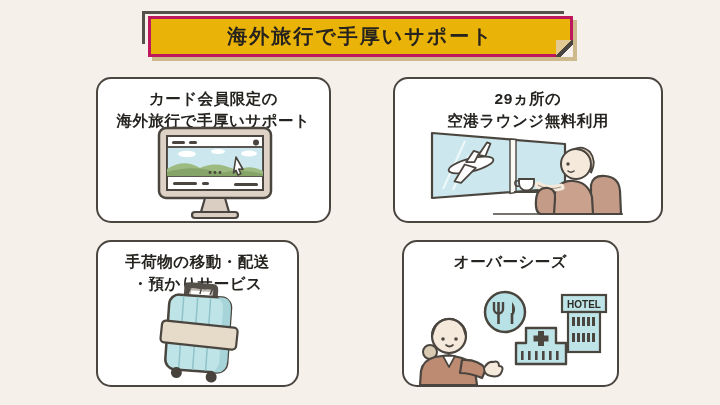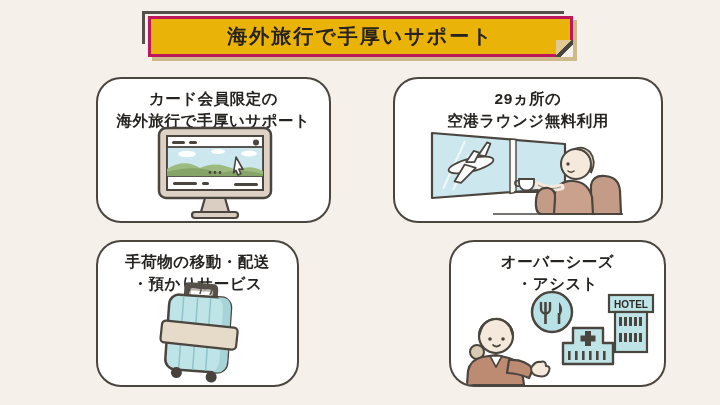--- a/index.html
+++ b/index.html
@@ -29,27 +29,27 @@
       #f5f0e9 0 38%, #4a453f 38% 54%, #e3ca95 54% 100%);
   }
   .banner h1 {
     font-size:20px; font-weight:bold; color:#26231f; letter-spacing:2px;
   }
   
   .card {
     position:absolute;
     background:#ffffff;
     border:2.5px solid #4a453f;
-    border-radius:25px;
+    border-radius:15px;
     overflow:hidden;
   }
   .card-1 { left:96px;  top:77px;  width:235px; height:146px; }
   .card-2 { left:393px; top:77px;  width:270px; height:146px; }
   .card-3 { left:96px;  top:240px; width:203px; height:147px; }
-  .card-4 { left:402px; top:240px; width:217px; height:147px;margin-left:47px; }
+  .card-4 { left:402px; top:240px; width:217px; height:147px; }
   .card h2 {
     margin-top:9px; text-align:center;
     font-size:15.5px; font-weight:bold; color:#262420; line-height:1.45;
     letter-spacing:0.5px;
   }
   .card svg { position:absolute; bottom:0; }
   .card-1 svg { left:50%; transform:translateX(-50%); }
   .card-2 svg { left:0; bottom:2px; }
   .card-3 svg { left:50%; transform:translateX(-50%); }
   .card-4 svg { left:0; }
@@ -158,21 +158,20 @@
 
       <circle cx="44" cy="93" r="5.5" fill="#47423c"></circle>
       <circle cx="79" cy="95" r="5.5" fill="#47423c"></circle>
     </g>
   </svg>
 </section>
 
 <section class="card card-4">
   <h2>
     <span>オーバーシーズ</span><br>
-    <span>・アシスト</span>
   </h2>
   <svg width="217" height="102" viewBox="0 0 217 102">
 
     <g>
       <circle cx="101" cy="29" r="20" fill="#b9e2e6" stroke="#4a453f" stroke-width="2.5"></circle>
       <path d="M90 19 v7 a4.5 4.5 0 0 0 9 0 v-7" fill="none" stroke="#4a453f" stroke-width="2.4"></path>
       <line x1="94.5" y1="19" x2="94.5" y2="41" stroke="#4a453f" stroke-width="2.6"></line>
       <path d="M108 19 Q113 25 110 31 L108 33 L108 19 Z" fill="#4a453f"></path>
       <line x1="108" y1="30" x2="108" y2="41" stroke="#4a453f" stroke-width="2.6"></line>
     </g>

